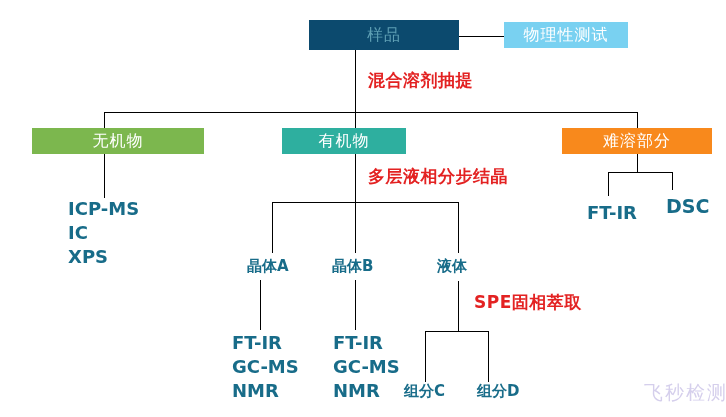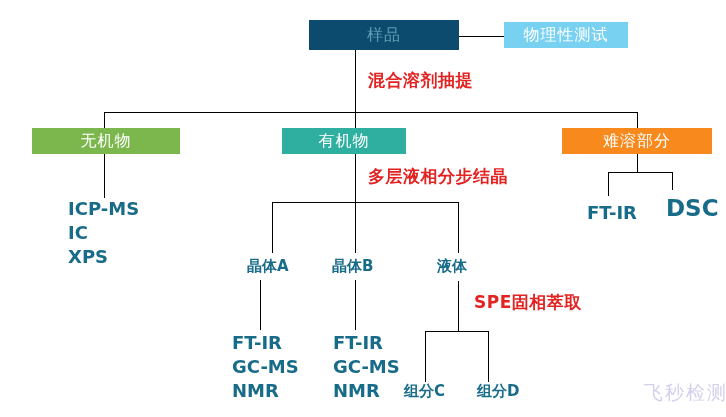--- a/index.html
+++ b/index.html
@@ -3,21 +3,21 @@
 <meta charset="utf-8">
 <style>
   html,body{margin:0;padding:0;background:#fff;}
   body{font-family:"DejaVu Sans","Liberation Sans",sans-serif;}
   #canvas{position:relative;width:726px;height:417px;background:#ffffff;overflow:hidden;}
 
   .node{position:absolute;display:flex;align-items:center;justify-content:center;
         font-size:16px;color:#ffffff;letter-spacing:1px;white-space:nowrap;}
   #node-sample{left:293px;top:20px;width:150px;height:30px;background:#0c4a6e;color:#5e9fb4;margin-left:16px;}
   #node-physical{left:504px;top:22px;width:124px;height:26px;background:#79d1f1;}
-  #node-inorganic{left:32px;top:128px;width:148px;height:26px;background:#7cb74e;}
+  #node-inorganic{left:32px;top:128px;width:172px;height:26px;background:#7cb74e;}
   #node-organic{left:282px;top:128px;width:124px;height:26px;background:#2eaf9f;}
   #node-insoluble{left:562px;top:128px;width:150px;height:26px;background:#f8891c;}
 
   .hline,.vline{position:absolute;background:#000000;}
   .hline{height:1px;}
   .vline{width:1px;}
 
   .annotation{position:absolute;color:#e32222;font-size:17px;font-weight:600;
               white-space:nowrap;letter-spacing:0.5px;}
   #ann-step1{left:368px;top:69px;}
@@ -30,21 +30,21 @@
   #list-crystal-a{left:232px;top:331px;}
   #list-crystal-b{left:333px;top:331px;}
 
   .leaf-label{position:absolute;color:#186c89;font-size:15px;font-weight:700;white-space:nowrap;}
   #leaf-crystal-a{left:247px;top:257px;}
   #leaf-crystal-b{left:332px;top:257px;}
   #leaf-liquid{left:437px;top:257px;}
   #leaf-fraction-c{left:404px;top:382px;}
   #leaf-fraction-d{left:477px;top:382px;}
   #leaf-ftir-right{left:587px;top:202px;font-size:18px;}
-  #leaf-dsc{left:666px;top:195px;font-size:23px;}
+  #leaf-dsc{left:666px;top:195px;font-size:19px;}
 
   #watermark{position:absolute;left:644px;top:380px;color:#d5cfec;font-size:19px;
              letter-spacing:2px;white-space:nowrap;}
 </style>
 </head>
 <body>
 
 <div id="canvas">
 
   <div class="hline" style="left:443px;top:36px;width:61px;"></div>

